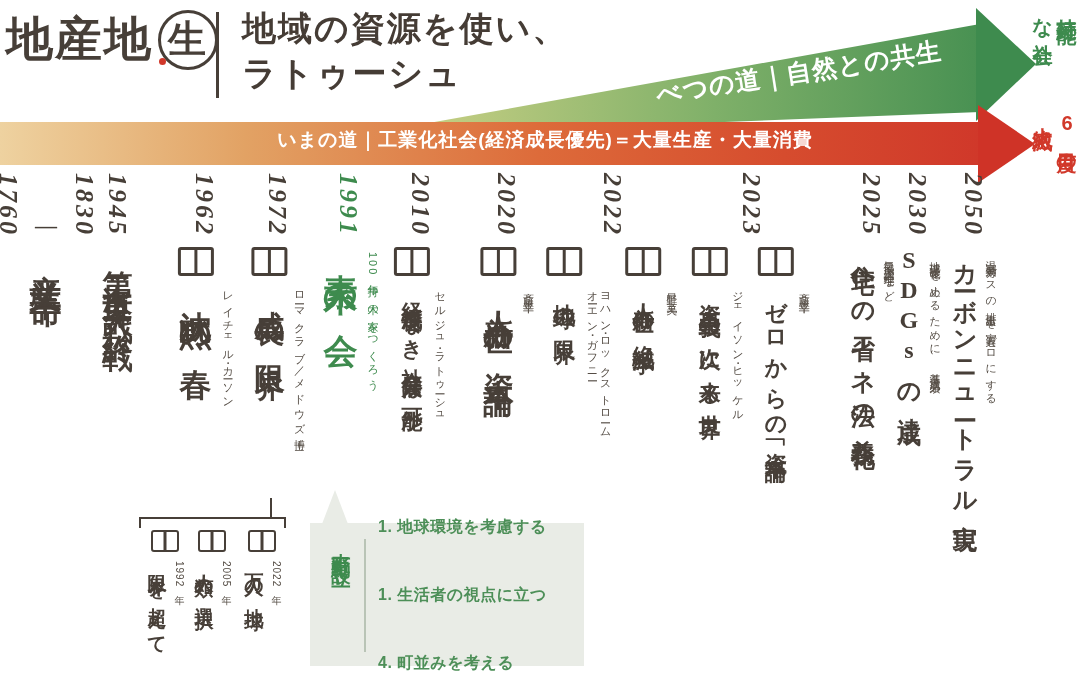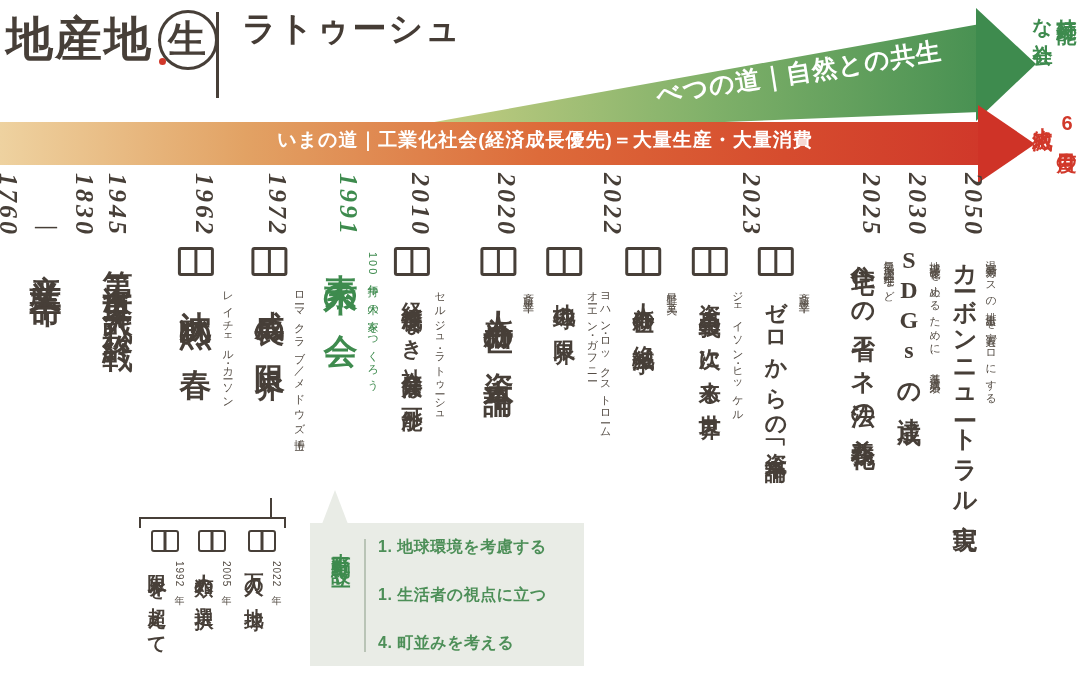--- a/index.html
+++ b/index.html
@@ -74,39 +74,40 @@
   .sub-note{font-size:10px;letter-spacing:1px;color:#554d45;margin-left:2px;margin-top:2px;}
 
   
   .found-box{position:absolute;left:310px;top:523px;width:274px;height:143px;background:#e9ece6;
              display:flex;align-items:stretch;padding:12px 10px 10px 18px;box-sizing:border-box;}
   .box-tail{position:absolute;left:322px;top:490px;width:0;height:0;
             border-left:13px solid transparent;border-right:13px solid transparent;border-bottom:34px solid #e9ece6;}
   .founder{writing-mode:vertical-rl;text-orientation:upright;font-weight:700;font-size:19px;
            letter-spacing:4px;color:#3e8b4e;margin-top:2px;}
   .box-divider{width:2px;background:#b9c4b6;margin:4px 12px 4px 10px;}
-  .principles{display:flex;flex-direction:column;justify-content:space-between;padding:2px 0;}
+  .principles{display:flex;flex-direction:column;justify-content:center;padding:2px 0;gap:47px;}
   .principle{font-size:16px;font-weight:700;letter-spacing:0.5px;color:#4d8f58;white-space:nowrap;}
 </style>
 </head>
 <body>
 
 <div class="canvas">
 
   <div class="logo">
     <div class="logo-name">
       <span>地産地</span>
       <span class="logo-circle">
         <span>生</span>
         <span class="logo-dot"></span>
       </span>
     </div>
   </div>
   <div class="head-divider"></div>
   <div class="headline">
+    <div>地域の資源を使い、</div>
     <div>ラトゥーシュ</div>
   </div>
 
   <svg class="arrow-svg" width="1080" height="683">
     <defs>
       <linearGradient id="ggrad" x1="400" y1="0" x2="1030" y2="0" gradientUnits="userSpaceOnUse">
         <stop offset="0" stop-color="#ccd185"></stop>
         <stop offset="0.5" stop-color="#7fb069"></stop>
         <stop offset="1" stop-color="#3e8b4e"></stop>
       </linearGradient>

